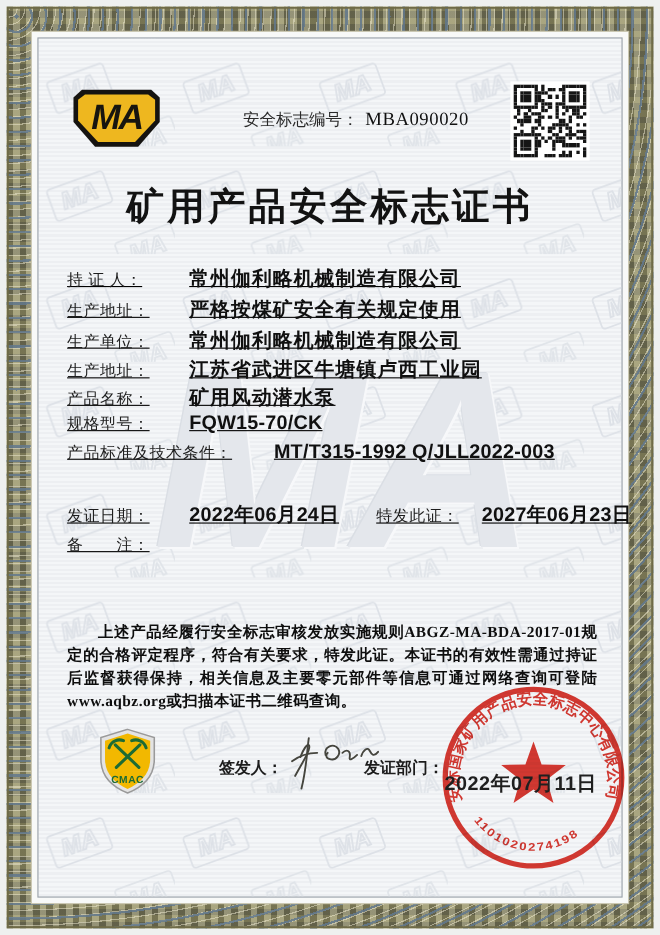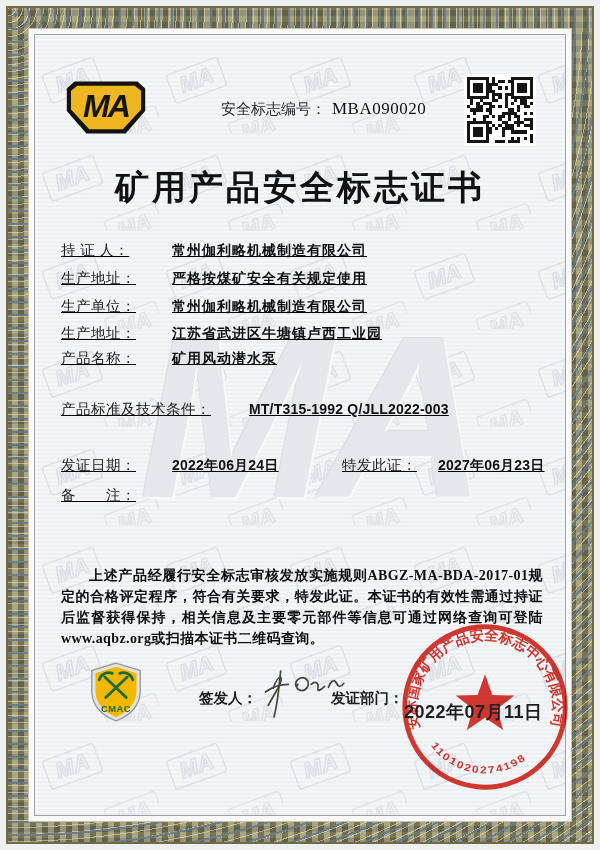--- a/index.html
+++ b/index.html
@@ -41,21 +41,21 @@
   .qr i.b{background:#151515;}
   
   .title{
     position:absolute;left:0;right:0;top:130px;margin:0;text-align:center;
     font-family:"Liberation Serif",serif;font-weight:900;font-size:34px;color:#121212;letter-spacing:3px;
   }
   
   .row{position:absolute;left:26px;display:flex;align-items:baseline;white-space:nowrap;text-decoration:underline;}
   .lab{font-family:"Liberation Serif",serif;font-size:14.5px;color:#1d1d1d;min-width:98px;letter-spacing:.5px;}
   .lab-wide{min-width:175px;}
-  .val{font-family:"Liberation Serif",serif;font-size:14px;font-weight:700;color:#101010;margin-left:13px;letter-spacing:1px;}
+  .val{font-family:"Liberation Serif",serif;font-size:18px;font-weight:700;color:#101010;margin-left:13px;letter-spacing:1px;}
   .val-latin{font-family:"Liberation Sans",sans-serif;letter-spacing:.2px;}
   .v1{min-width:170px;}
   .l2{min-width:83px;margin-left:0;}
   
   .statement{
     position:absolute;left:26px;top:530px;width:482px;margin:0;
     font-family:"Liberation Serif",serif;font-weight:700;font-size:14px;line-height:21px;
     color:#0e0e0e;text-indent:28px;text-align:justify;letter-spacing:.4px;
   }
   
@@ -563,20 +563,24 @@
         <span class="lab">生产单位：</span>
         <span class="val">常州伽利略机械制造有限公司</span>
       </div>
       <div class="row" style="top:289px">
         <span class="lab">生产地址：</span>
         <span class="val">江苏省武进区牛塘镇卢西工业园</span>
       </div>
       <div class="row" style="top:314px">
         <span class="lab">产品名称：</span>
         <span class="val">矿用风动潜水泵</span>
+      </div>
+      <div class="row" style="top:339px">
+        <span class="lab">规格型号：</span>
+        <span class="val val-latin">FQW15-70/CK</span>
       </div>
       <div class="row" style="top:365px">
         <span class="lab lab-wide">产品标准及技术条件：</span>
         <span class="val val-latin">MT/T315-1992 Q/JLL2022-003</span>
       </div>
       <div class="row" style="top:421px">
         <span class="lab">发证日期：</span>
         <span class="val val-latin v1">2022年06月24日</span>
         <span class="lab l2">特发此证：</span>
         <span class="val val-latin">2027年06月23日</span>

